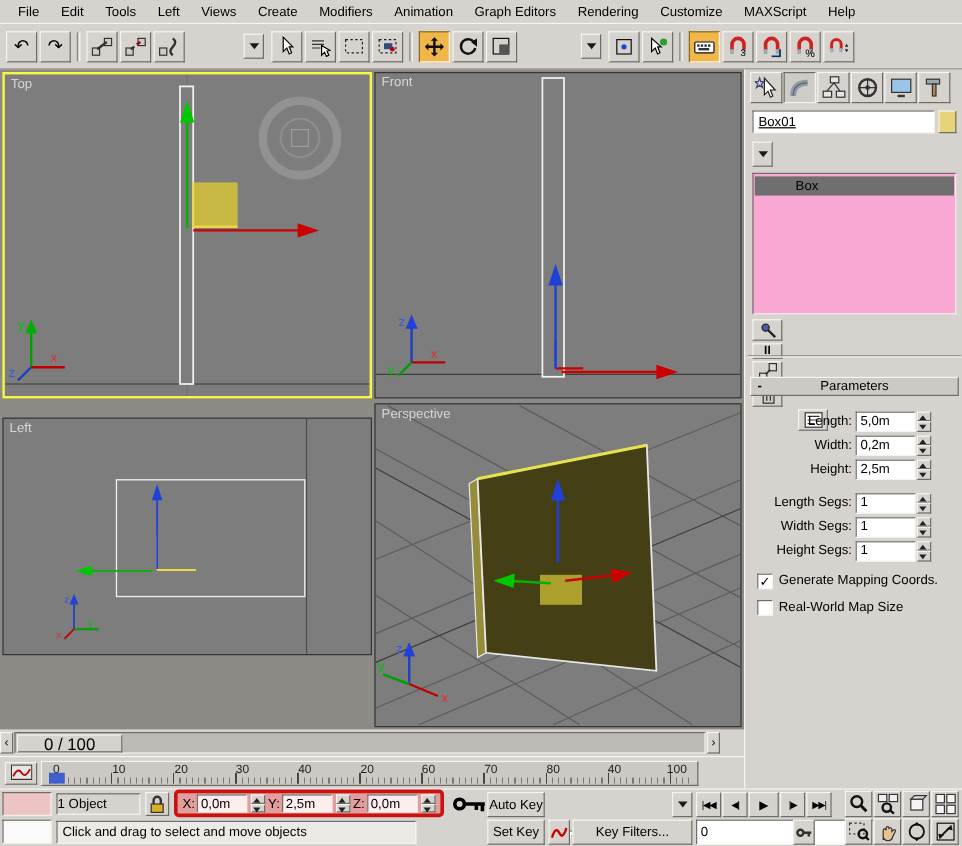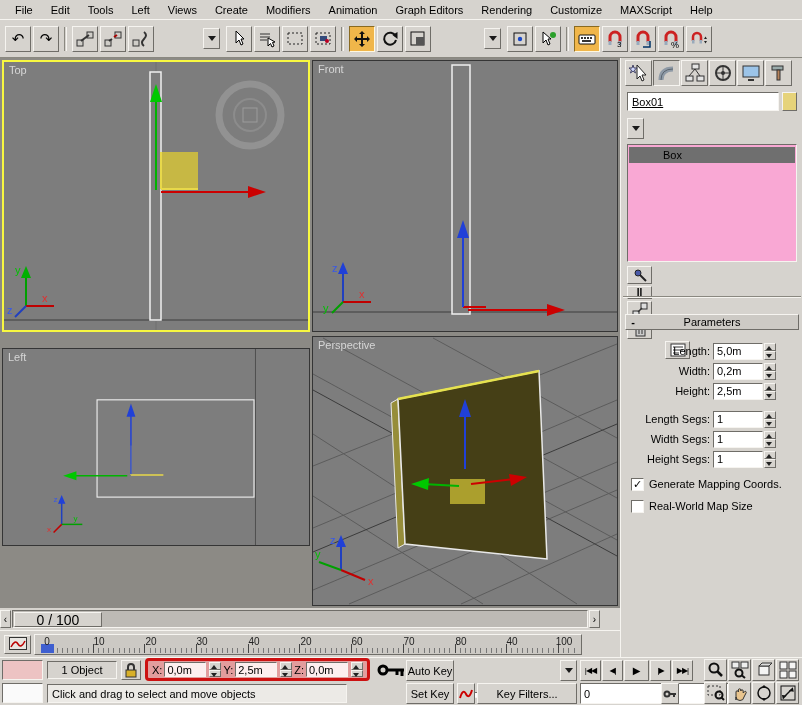--- a/index.html
+++ b/index.html
@@ -68,21 +68,21 @@
   .s-up::after{content:"";position:absolute;left:1px;top:2px;border:3px solid transparent;border-bottom:4px solid #222;border-top:none;}
   .s-dn::after{content:"";position:absolute;left:1px;top:2px;border:3px solid transparent;border-top:4px solid #222;border-bottom:none;}
   .cbrow{position:absolute;left:10px;width:172px;height:16px;display:flex;align-items:center;gap:5px;}
   .cbbox{width:13px;height:13px;background:#fff;border:1px solid;border-color:#6f6d68 #f6f4f0 #f6f4f0 #6f6d68;display:flex;align-items:center;justify-content:center;font-size:11px;font-weight:bold;}
   
   #statusbar{position:absolute;left:0;top:657px;width:802px;height:48px;background:#d6d3ce;border-top:1px solid #f6f4f0;}
   .sb{position:absolute;}
   .sbtn{display:flex;align-items:center;justify-content:center;background:#d6d3ce;border:1px solid;border-color:#f6f4f0 #6f6d68 #6f6d68 #f6f4f0;font-size:11px;}
   #listener-pink{left:2px;top:2px;width:41px;height:20px;background:#edc3c3;border:1px solid;border-color:#6f6d68 #f6f4f0 #f6f4f0 #6f6d68;}
   #listener-white{left:2px;top:25px;width:41px;height:20px;background:#fafafa;border:1px solid;border-color:#6f6d68 #f6f4f0 #f6f4f0 #6f6d68;}
-  #obj-count{left:47px;top:3px;width:70px;height:18px;display:flex;align-items:center;justify-content:center;border:1px solid;border-color:#6f6d68 #f6f4f0 #f6f4f0 #6f6d68;}
+  #obj-count{left:47px;top:3px;width:70px;height:18px;display:flex;align-items:center;border:1px solid;border-color:#6f6d68 #f6f4f0 #f6f4f0 #6f6d68;}
   #lock-btn{left:121px;top:2px;width:20px;height:20px;}
   #coord-group{left:145px;top:0;height:23px;display:flex;align-items:center;gap:2px;border:3px solid #cc1111;border-radius:4px;background:#e29d9d;padding:0 4px;}
   .coord-label{font-size:11px;}
   .coord-field{width:42px;height:15px;background:#fdeeee;border:1px solid;border-color:#6f6d68 #f6f4f0 #f6f4f0 #6f6d68;padding:0 2px;display:flex;align-items:center;}
   .spinner.sm{height:15px;}
   #key-annot{left:377px;top:4px;}
   #autokey-btn{left:406px;top:2px;width:48px;height:21px;}
   #selected-combo{left:457px;top:2px;width:120px;}
   #setkey-btn{left:406px;top:25px;width:48px;height:21px;}
   #newkey-btn{left:457px;top:25px;width:18px;height:21px;}

